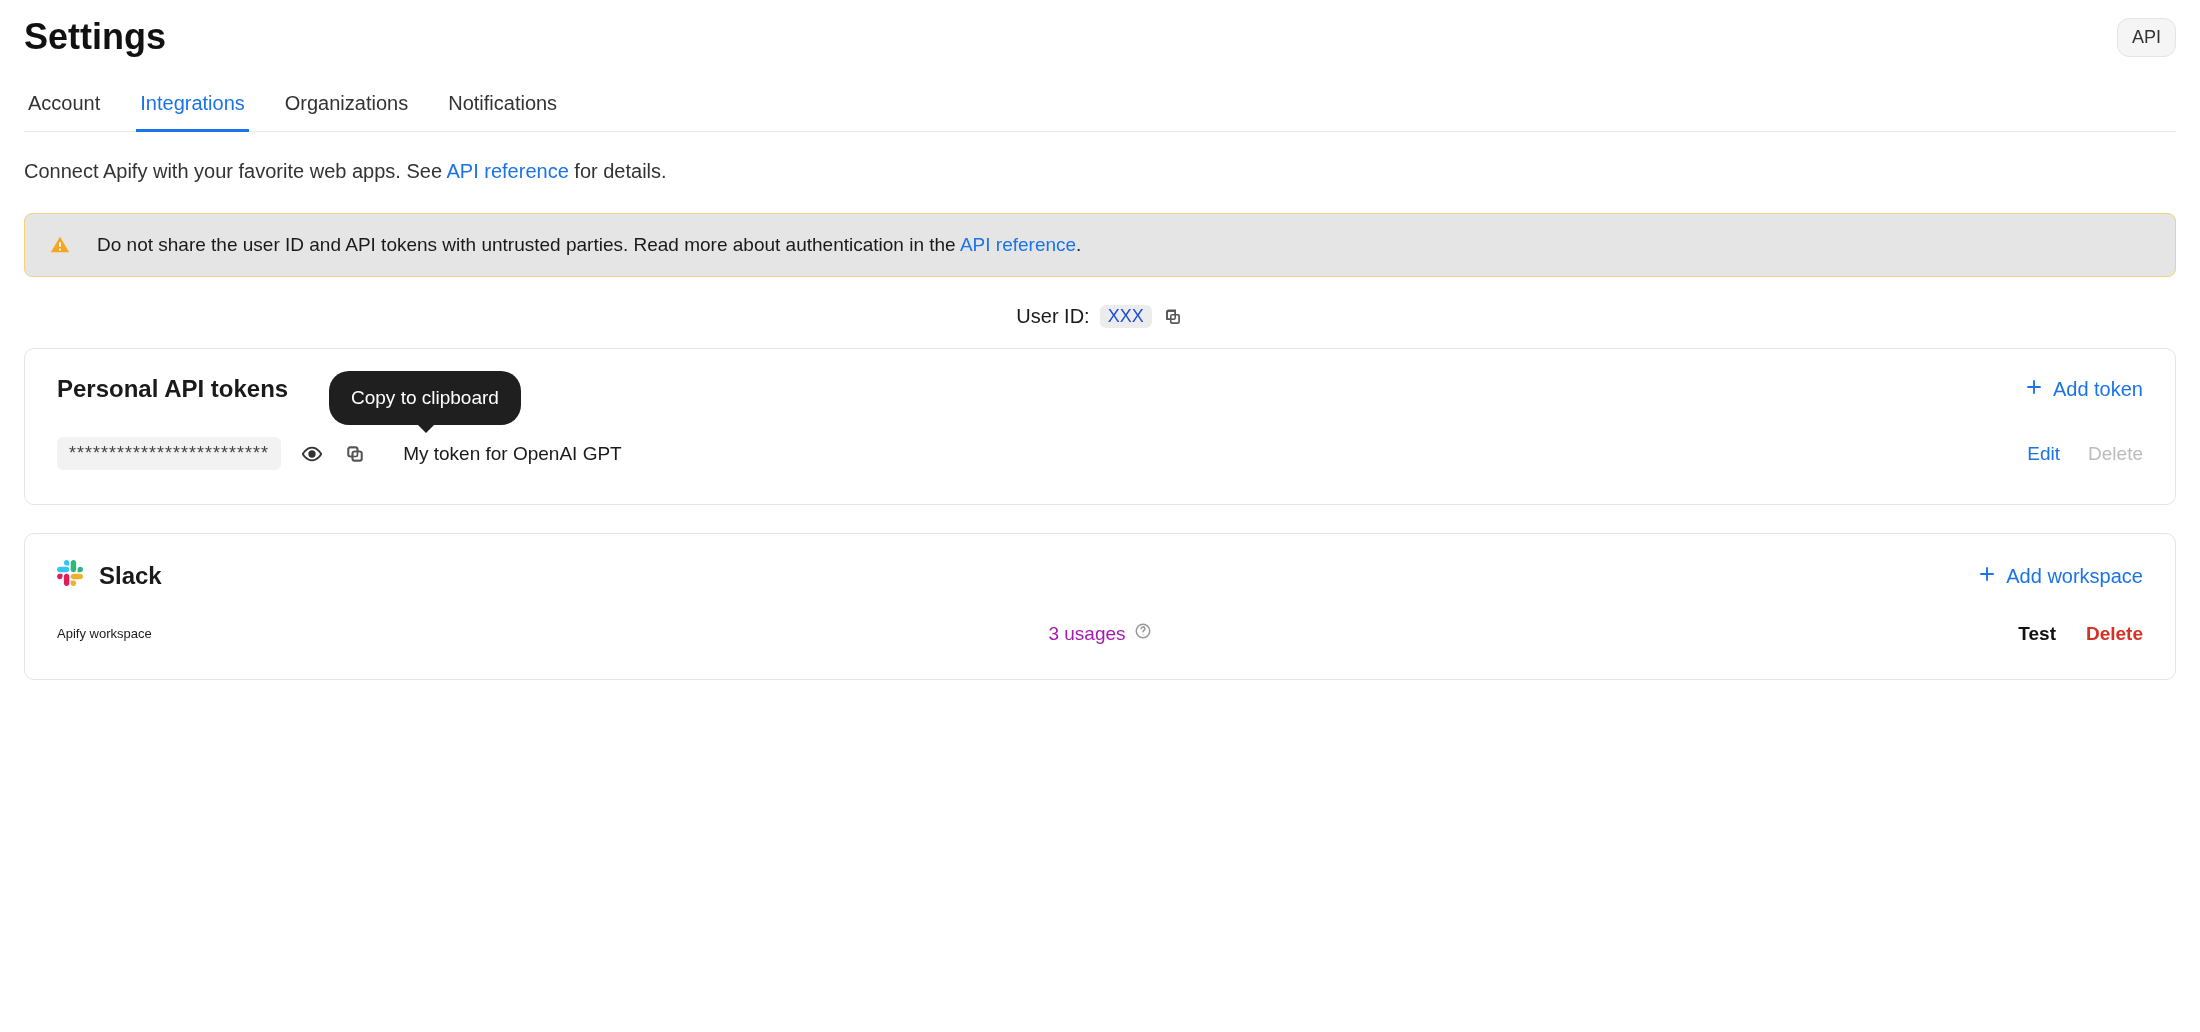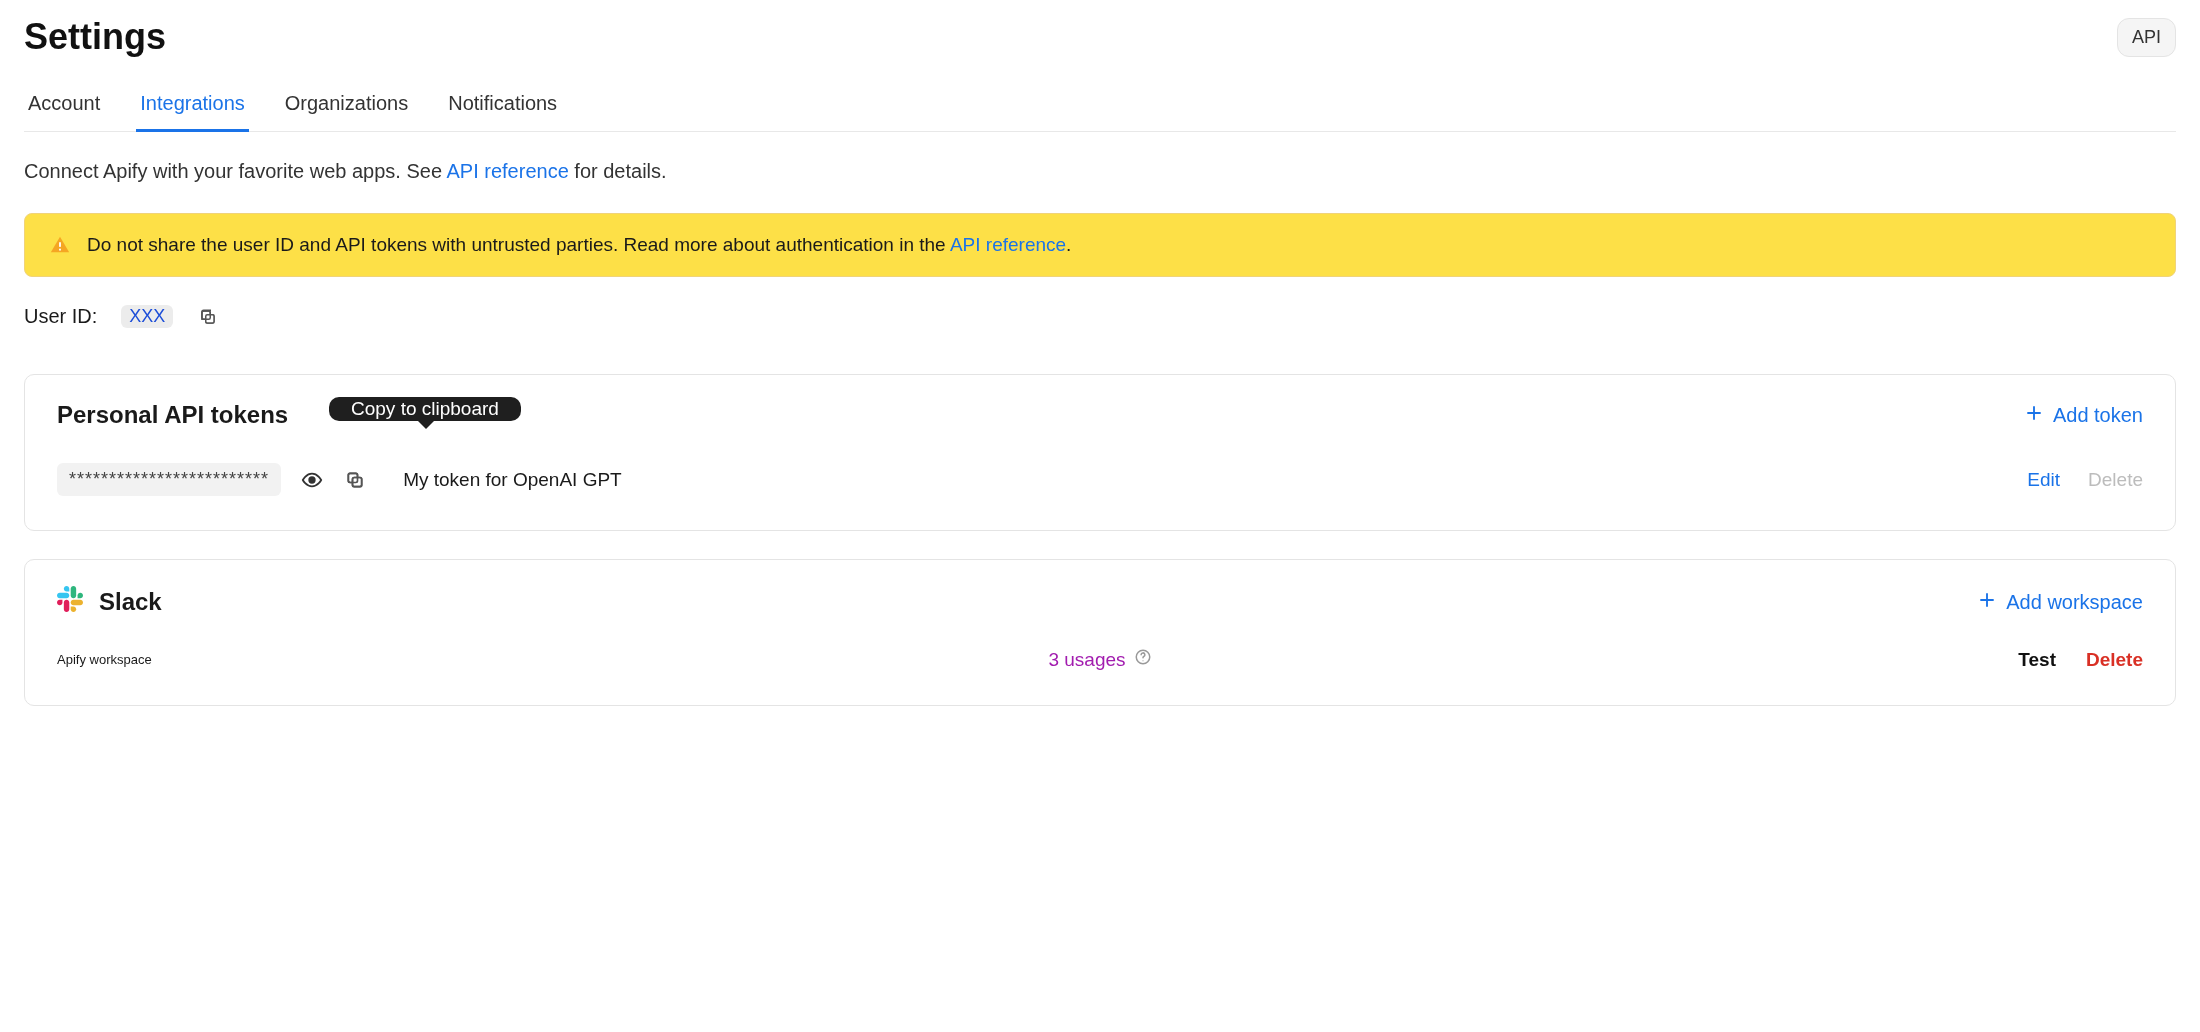--- a/index.html
+++ b/index.html
@@ -54,35 +54,36 @@
     }
     .intro-text {
       font-size: 20px;
       margin-bottom: 30px;
       color: #333;
     }
     .link { color: #1a73e8; cursor: pointer; }
     .alert {
       display: flex;
       align-items: center;
-      gap: 16px;
-      background: #fde047;
+      gap: 26px;
+      background: #e5e5e5;
       border: 1px solid #f0d37a;
       border-radius: 8px;
       padding: 20px 24px;
       margin-bottom: 28px;
       font-size: 19px;
     }
     .alert-icon svg { display: block; }
     .user-id-row {
       display: flex;
       align-items: center;
-      gap: 24px;
+      gap: 10px;
       font-size: 20px;
-      margin-bottom: 46px;
+      margin-bottom: 20px;
+      justify-content: center;
     }
     .badge {
       background: #ececec;
       border-radius: 6px;
       padding: 1px 8px;
       font-size: 18px;
       color: #1d4ed8;
     }
     .icon-btn {
       display: inline-flex;
@@ -148,22 +149,22 @@
     }
     .action-edit { color: #1a73e8; font-weight: 500; cursor: pointer; }
     .action-delete-disabled { color: #bcbcbc; font-weight: 500; cursor: default; }
     .action-test { color: #111; font-weight: 600; cursor: pointer; }
     .action-delete { color: #d93025; font-weight: 600; cursor: pointer; }
 
     .tooltip {
       position: absolute;
       background: #1f1f1f;
       color: #fff;
-      padding: 1px 22px;
-      border-radius: 10px;
+      padding: 16px 22px;
+      border-radius: 20px;
       font-size: 19px;
       left: 272px;
       top: -4px;
       white-space: nowrap;
     }
     .tooltip::after {
       content: "";
       position: absolute;
       left: 88px;
       bottom: -8px;

